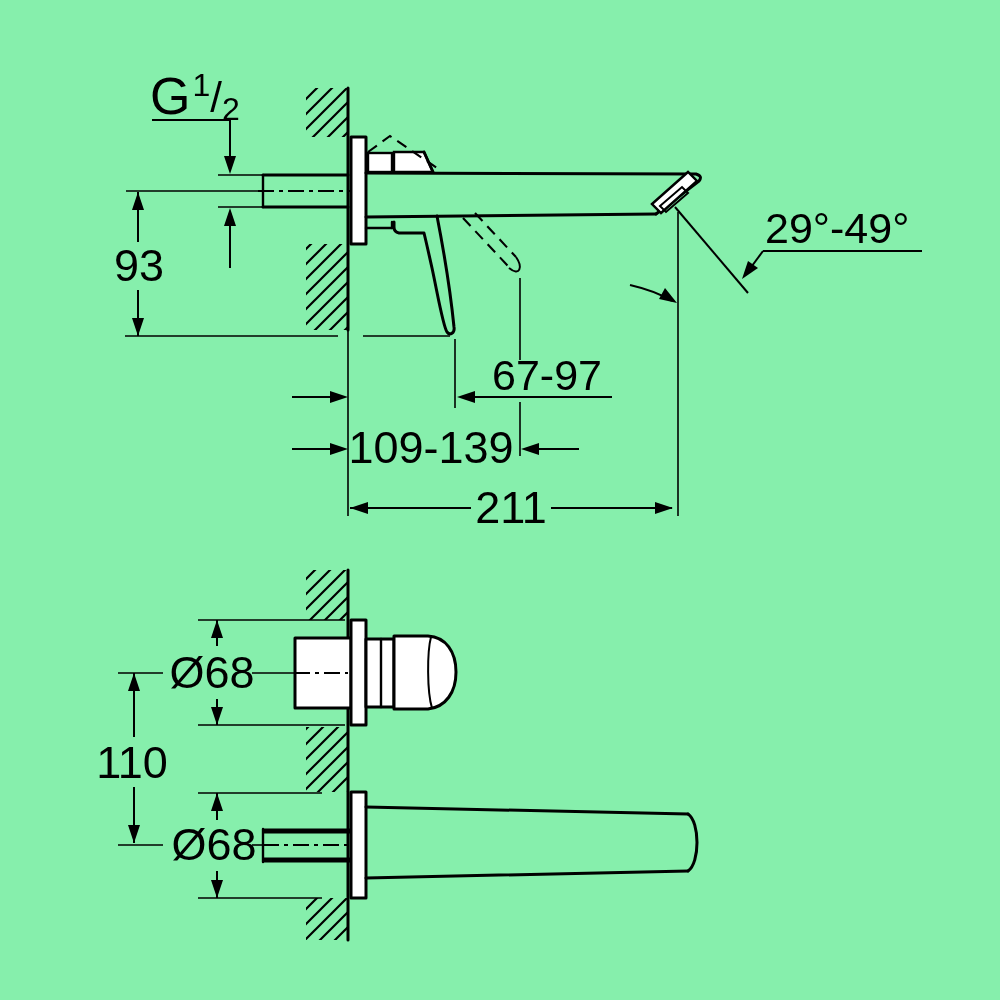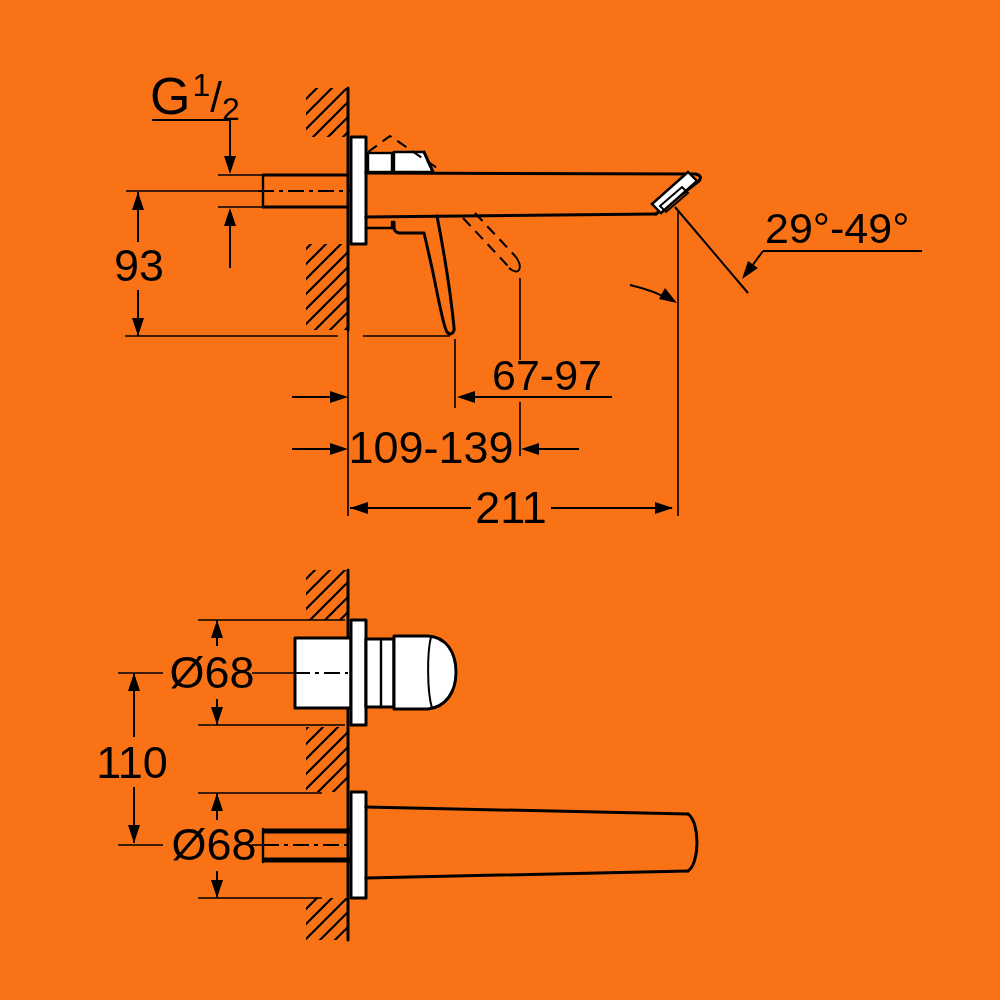--- a/index.html
+++ b/index.html
@@ -1,16 +1,16 @@
 <!DOCTYPE html>
 <html><head>
 <meta charset="utf-8">
 <style>
   html,body{margin:0;padding:0;background:#ffffff;}
-  .page{width:1000px;height:1000px;background:#f97316;position:relative;overflow:hidden;}
+  .page{width:1000px;height:1000px;background:#86efac;position:relative;overflow:hidden;}
   svg{display:block;}
   .obj{stroke:#000;stroke-width:3;fill:none;stroke-linecap:round;stroke-linejoin:round;}
   .obj-thick{stroke:#000;stroke-width:5;fill:none;stroke-linecap:butt;}
   .obj-med{stroke:#000;stroke-width:2.4;fill:none;stroke-linecap:round;}
   .dim{stroke:#000;stroke-width:2;fill:none;stroke-linecap:butt;}
   .ext{stroke:#000;stroke-width:1.6;fill:none;stroke-linecap:butt;}
   .cl{stroke:#000;stroke-width:1.8;fill:none;stroke-dasharray:16 5 4 5;}
   .dash{stroke:#000;stroke-width:2.1;fill:none;stroke-dasharray:11 7;stroke-linecap:butt;}
   .arrow{fill:#000;stroke:none;}
   .fillwhite{fill:#fff;}

